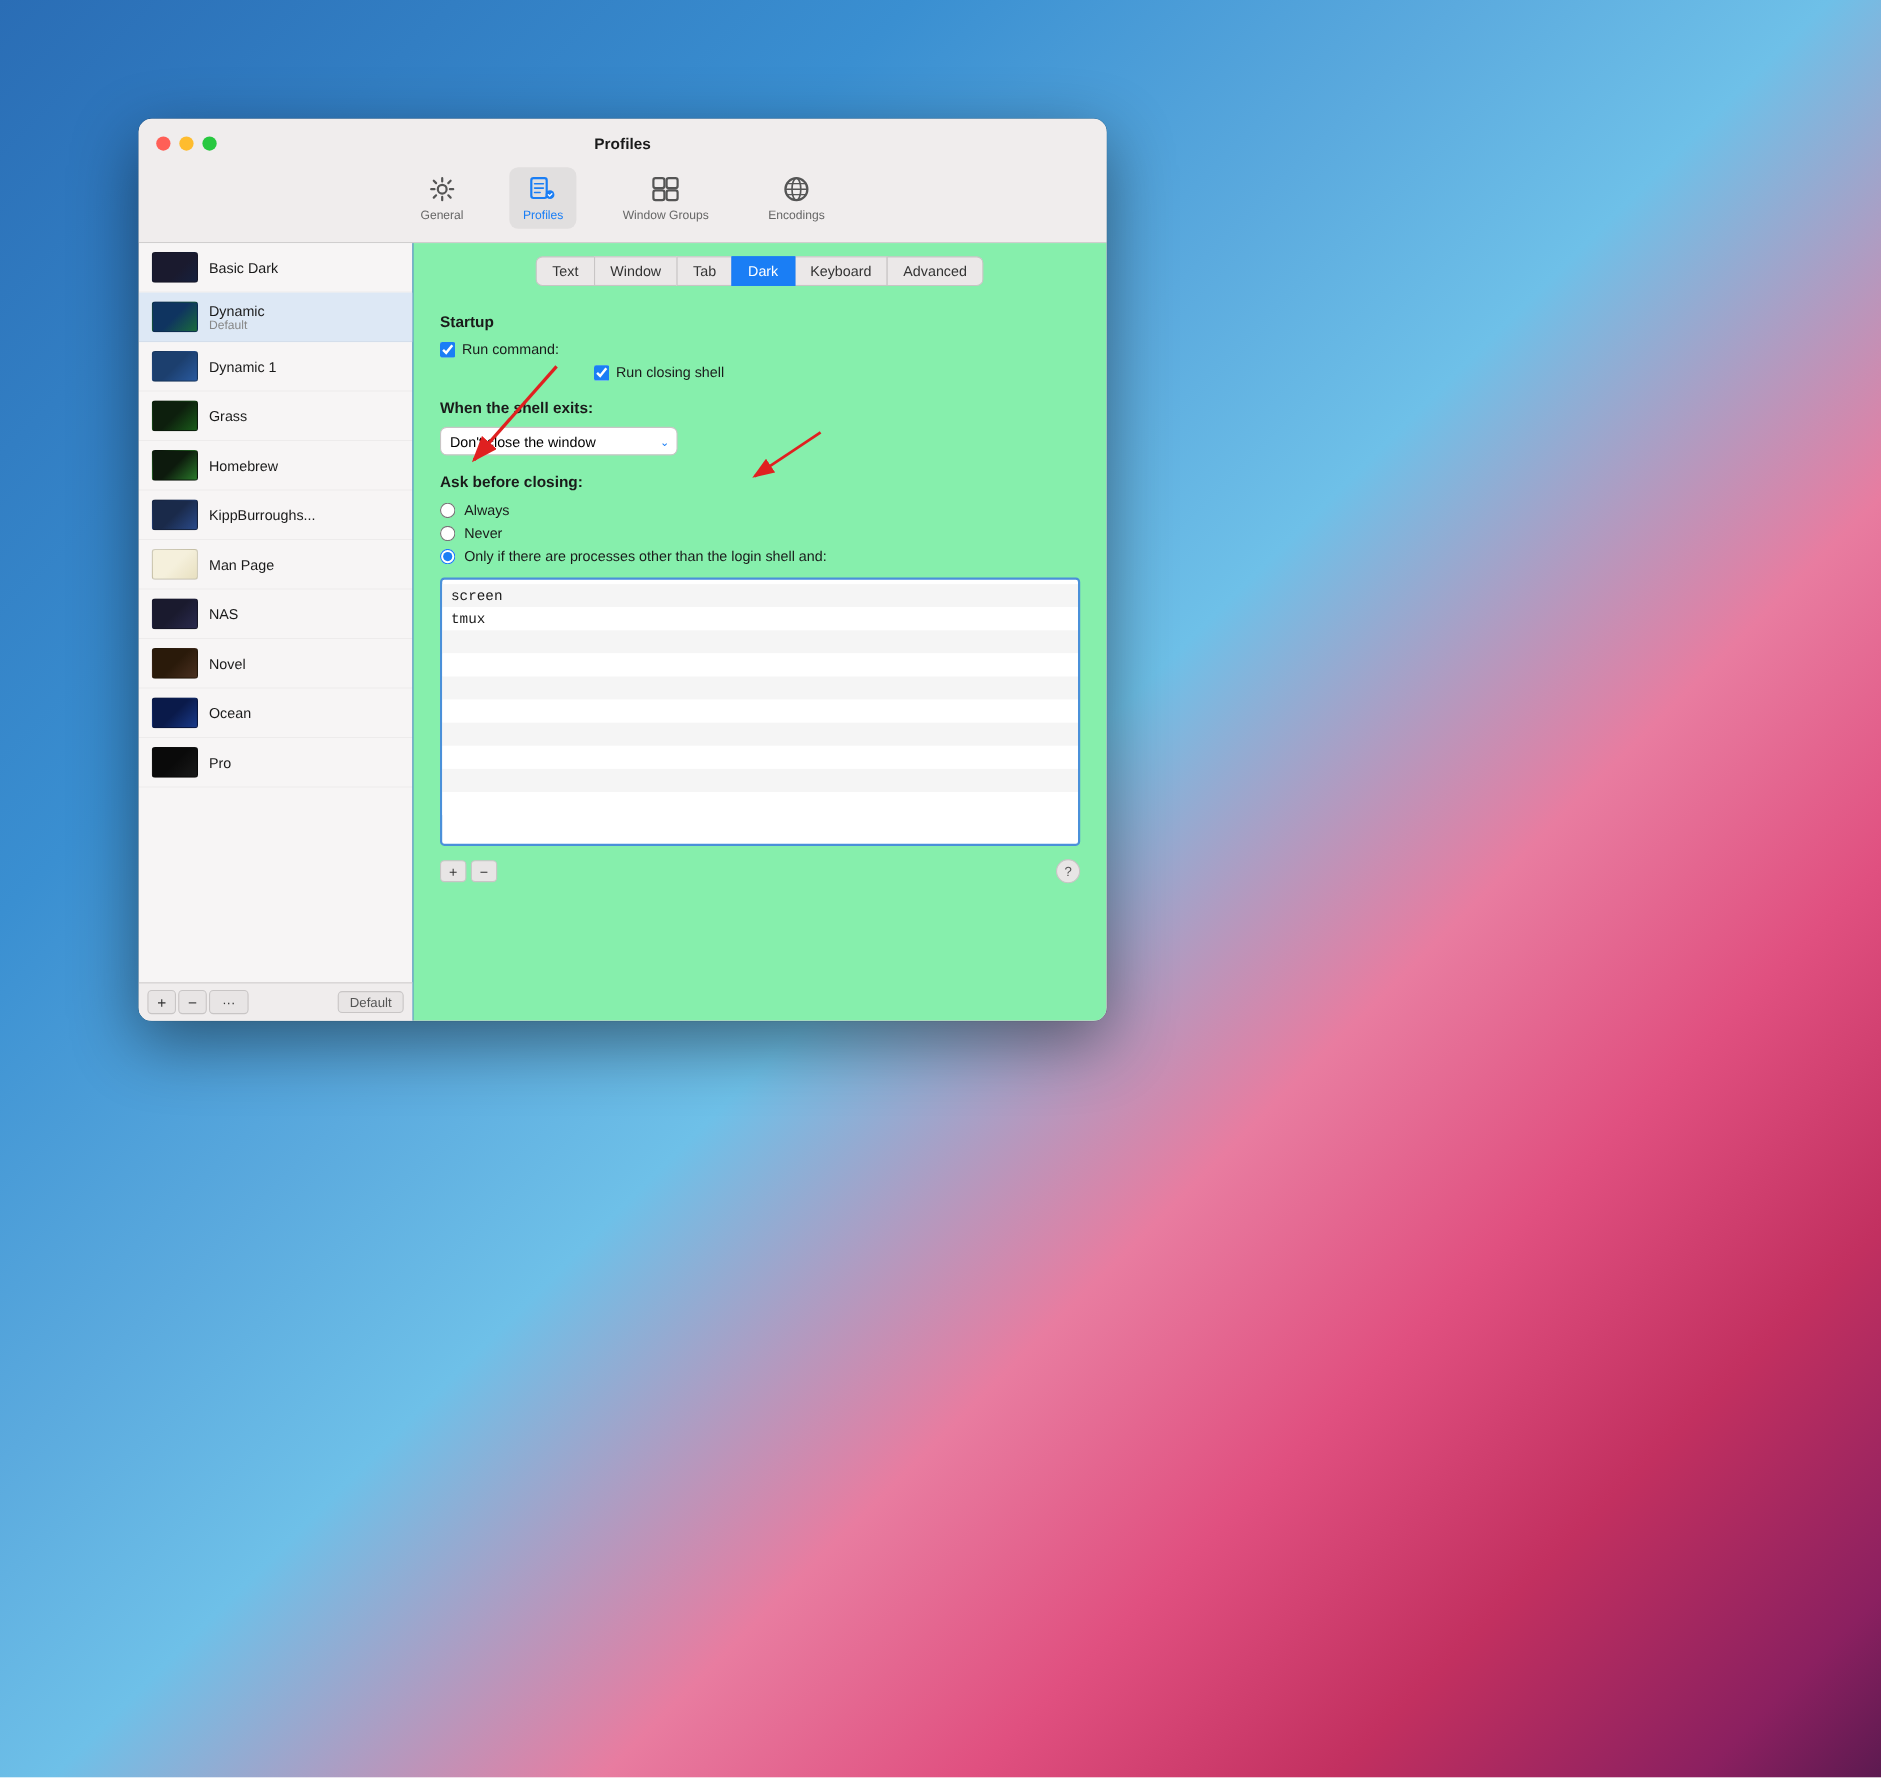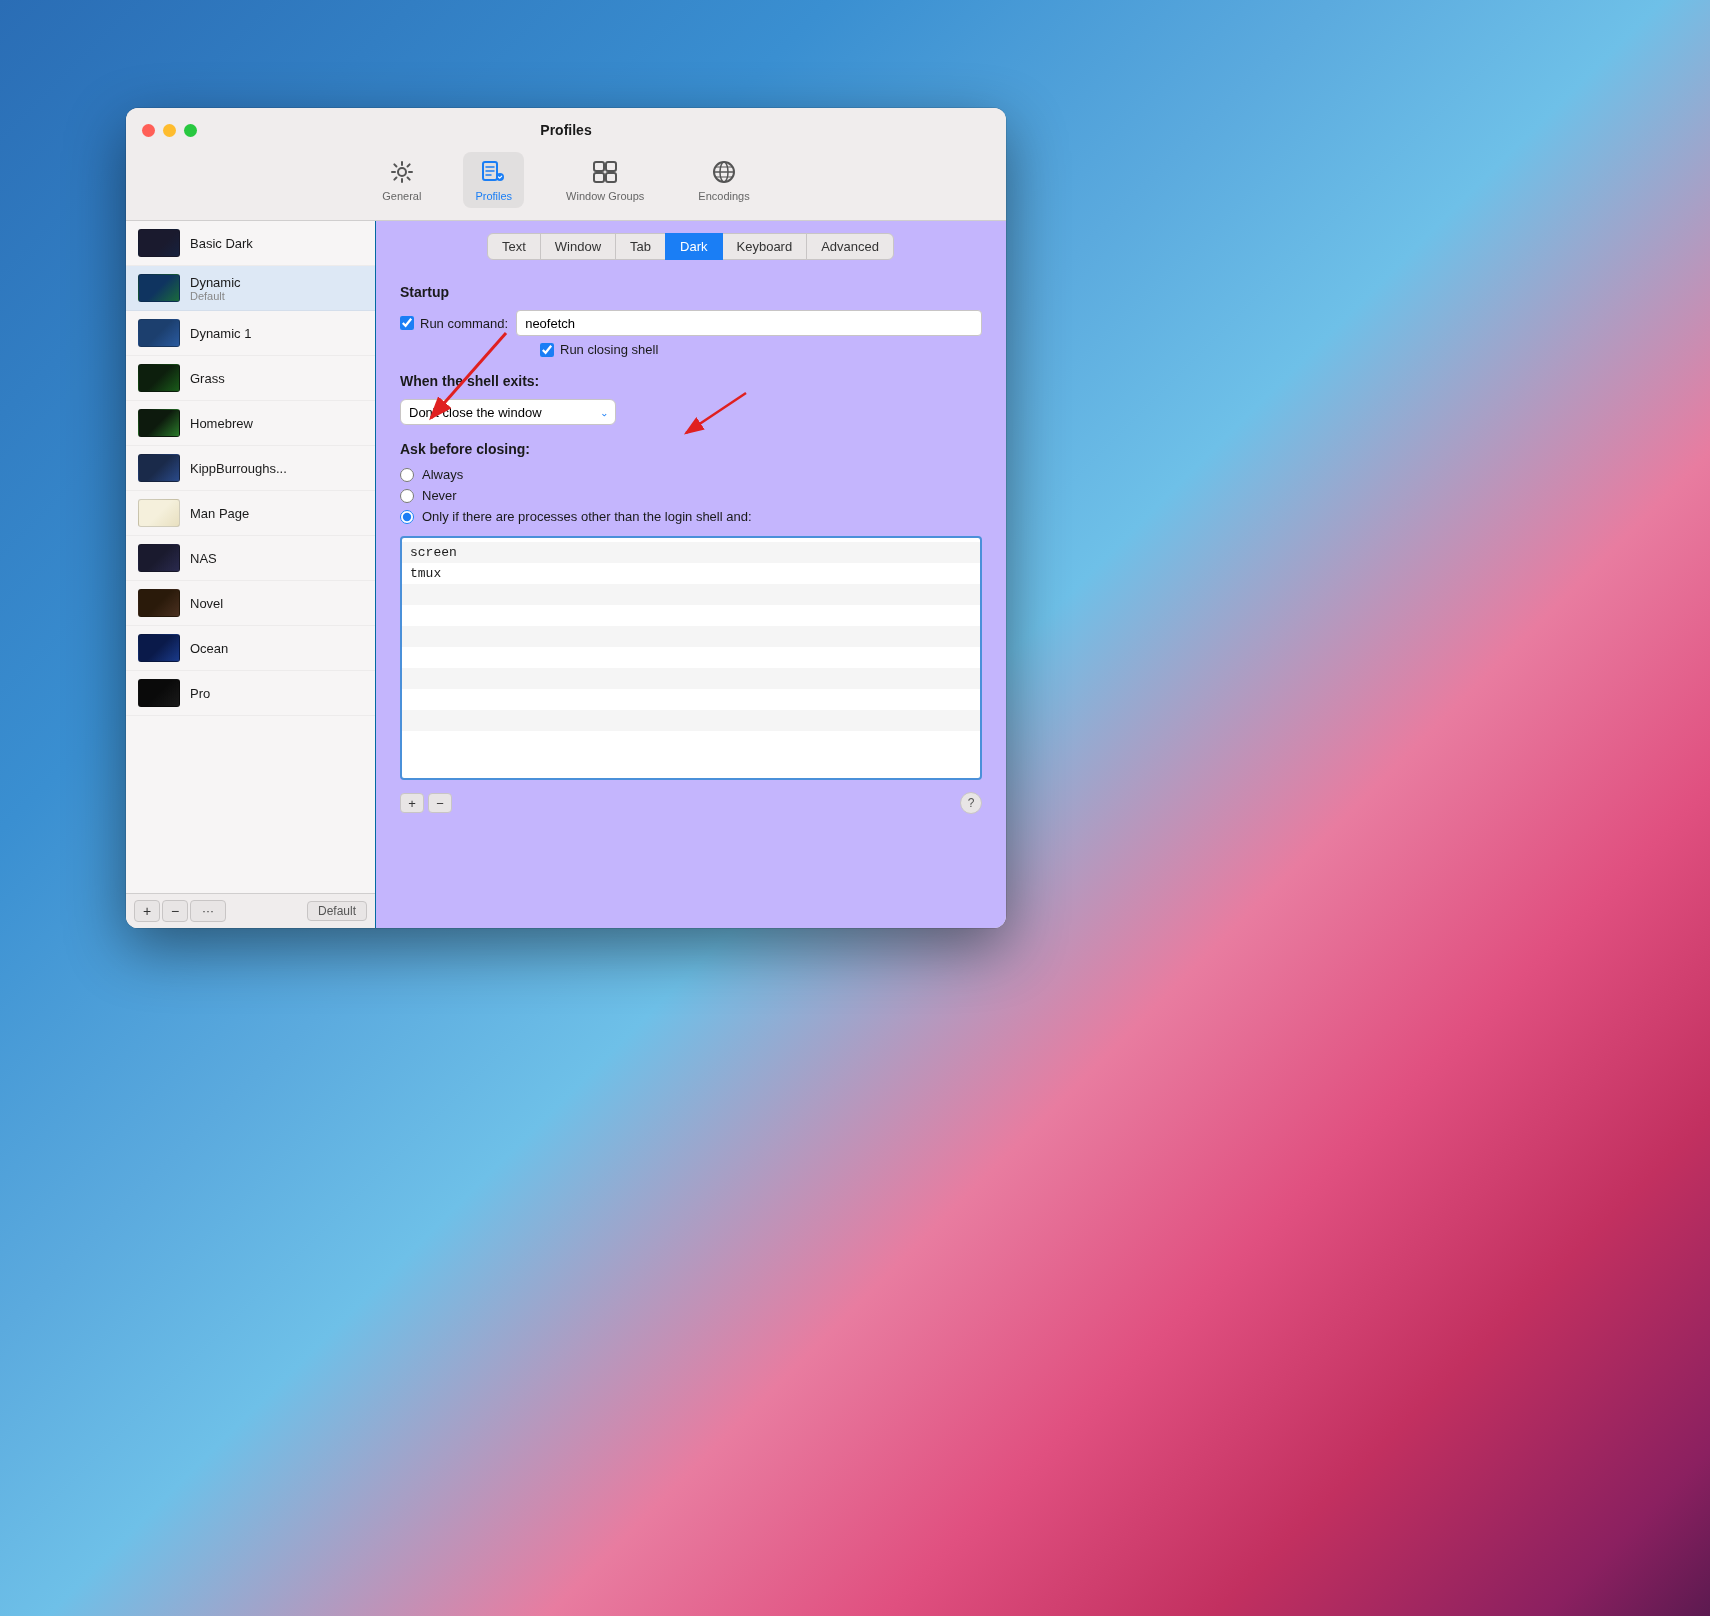--- a/index.html
+++ b/index.html
@@ -223,21 +223,21 @@
       cursor: pointer;
       color: #555;
     }
 
     
     .right-panel {
       flex: 1;
       display: flex;
       flex-direction: column;
       overflow: hidden;
-      background: #c4b5fd;
+      background: #86efac;
     }
 
     
     .tab-bar {
       display: flex;
       justify-content: center;
       gap: 0;
       padding: 12px 16px 8px;
       flex-shrink: 0;
     }
@@ -620,21 +620,20 @@
       <div class="settings-panel">
 
         <div class="subsection">
           <div class="section-title">Startup</div>
 
           <div class="form-row">
             <label class="checkbox-label">
               <input type="checkbox" class="checkbox-input" checked="" style="">
               <span>Run command:</span>
             </label>
-            <input type="text" class="text-input" value="neofetch" style="">
           </div>
 
           <div class="form-row" style="padding-left: 140px;">
             <label class="checkbox-label">
               <input type="checkbox" class="checkbox-input" checked="" style="">
               <span>Run closing shell</span>
             </label>
           </div>
         </div>
 

